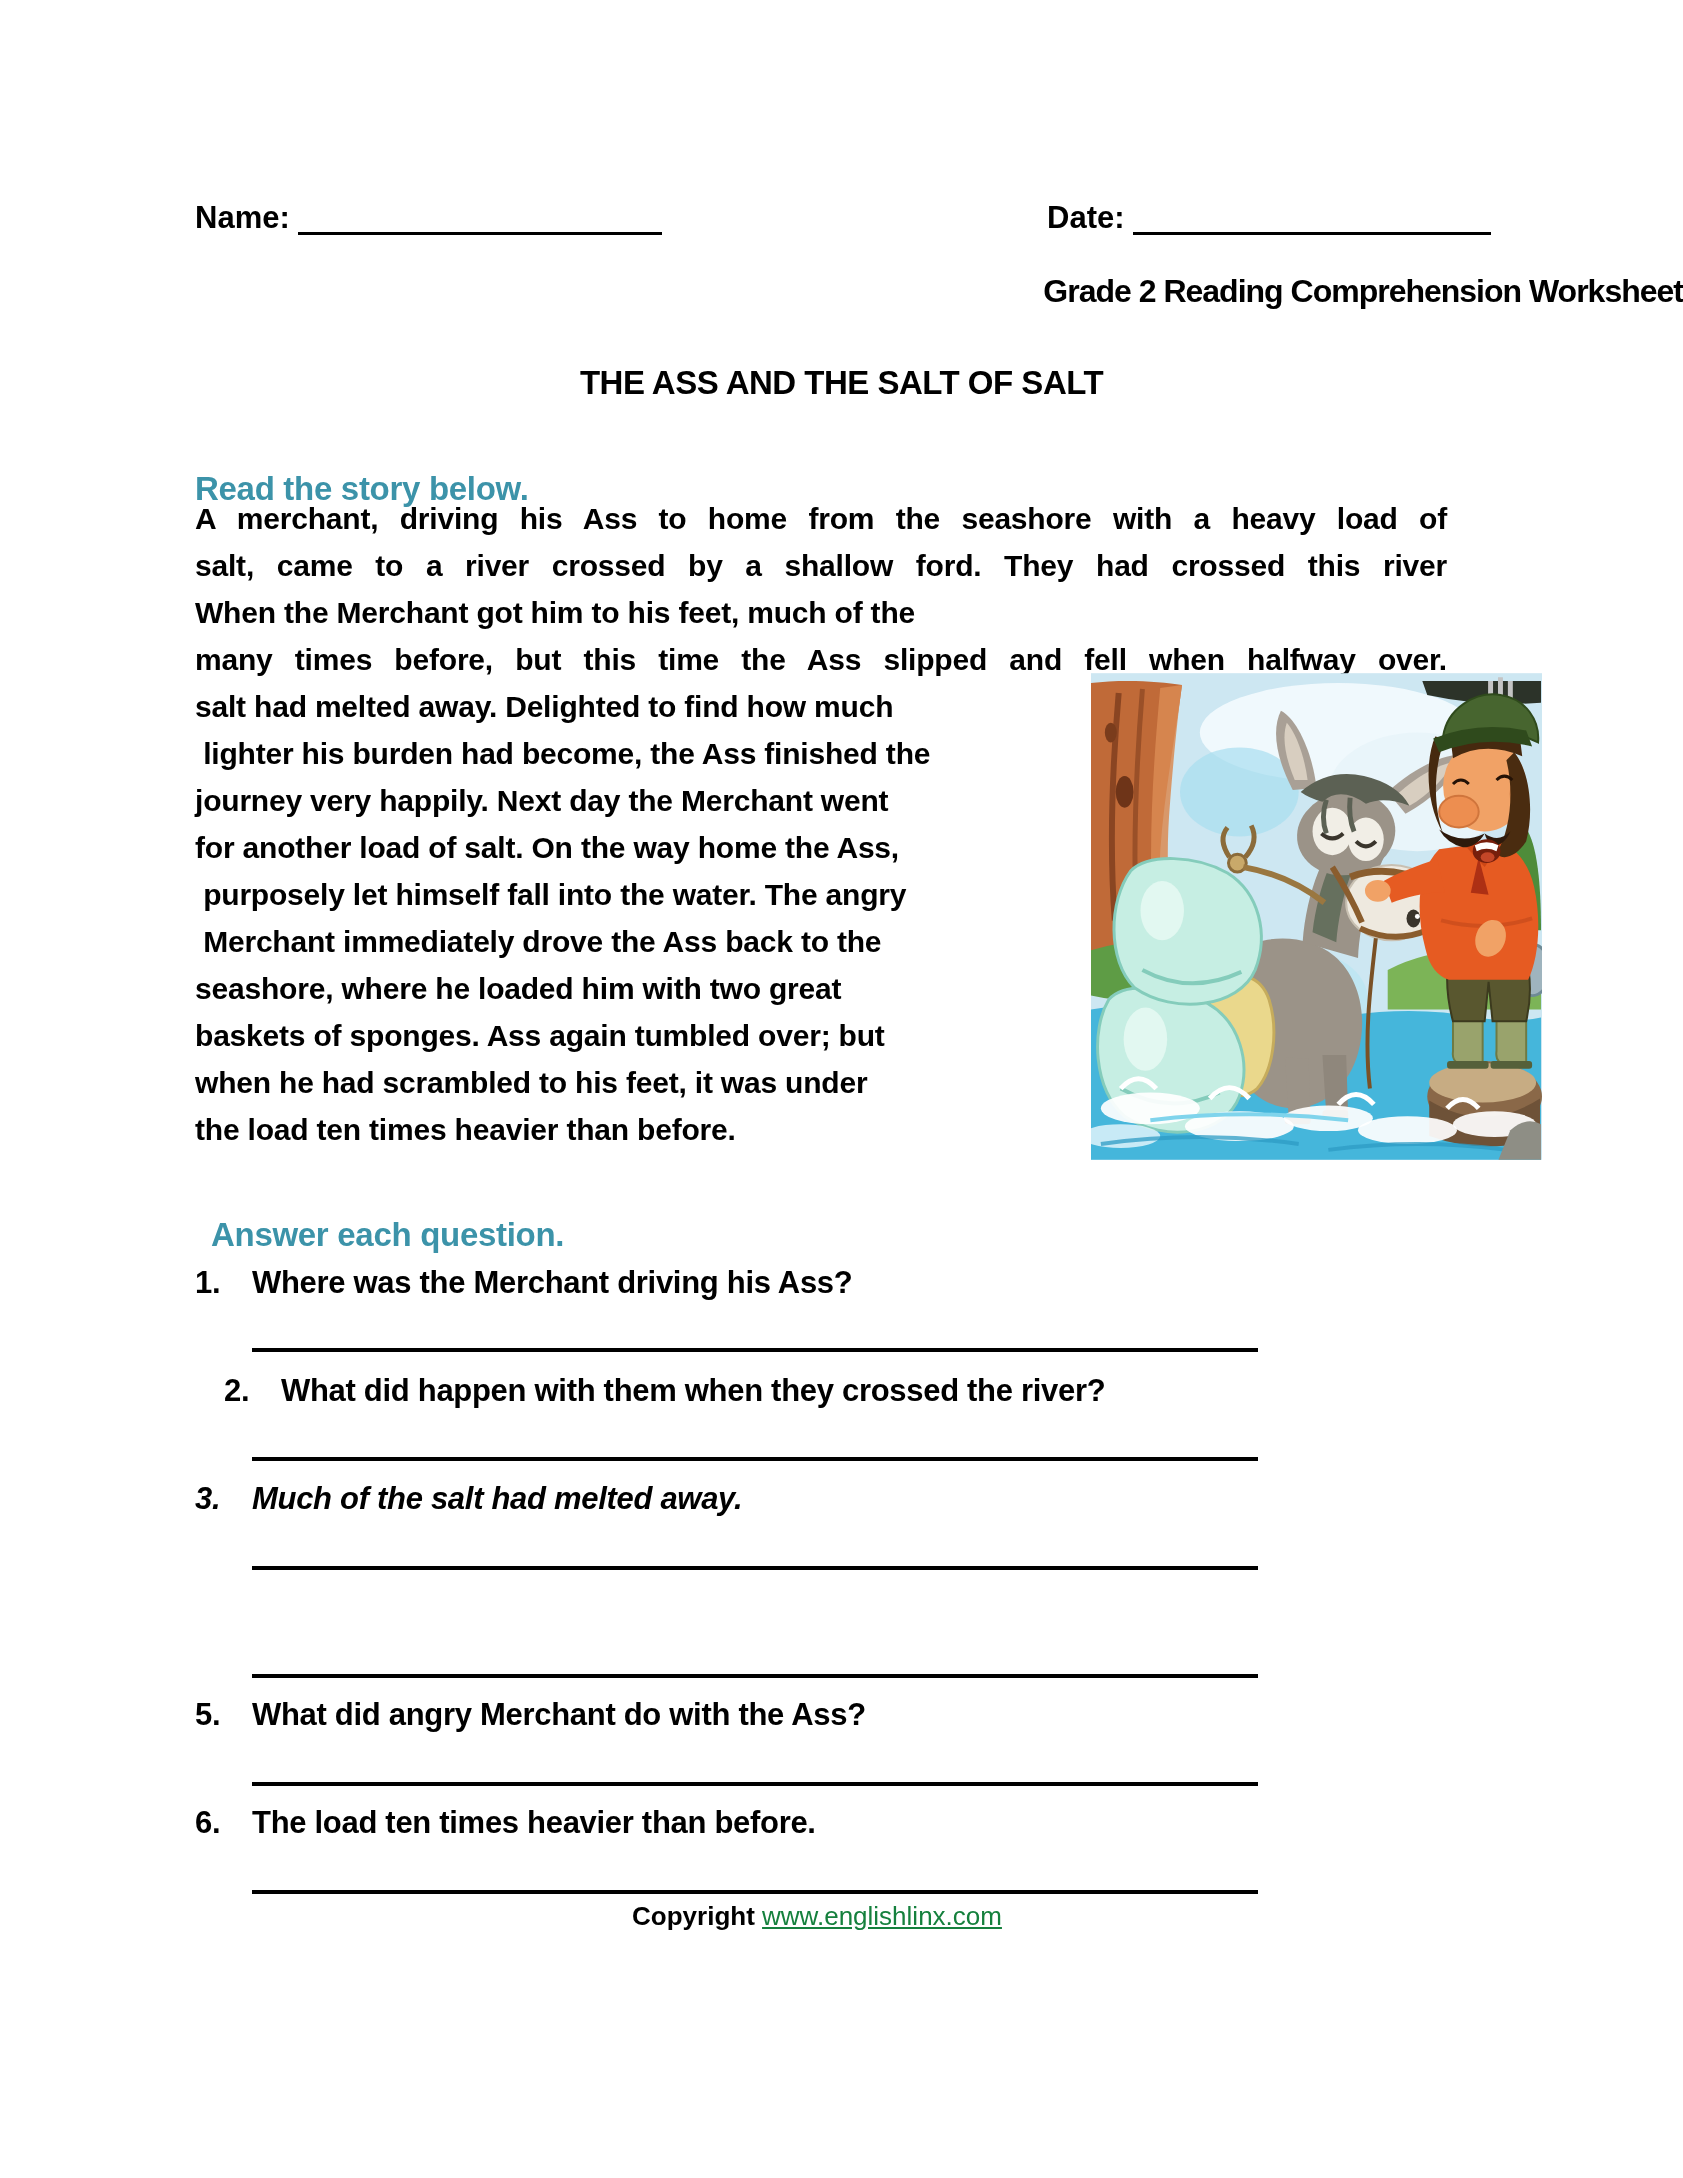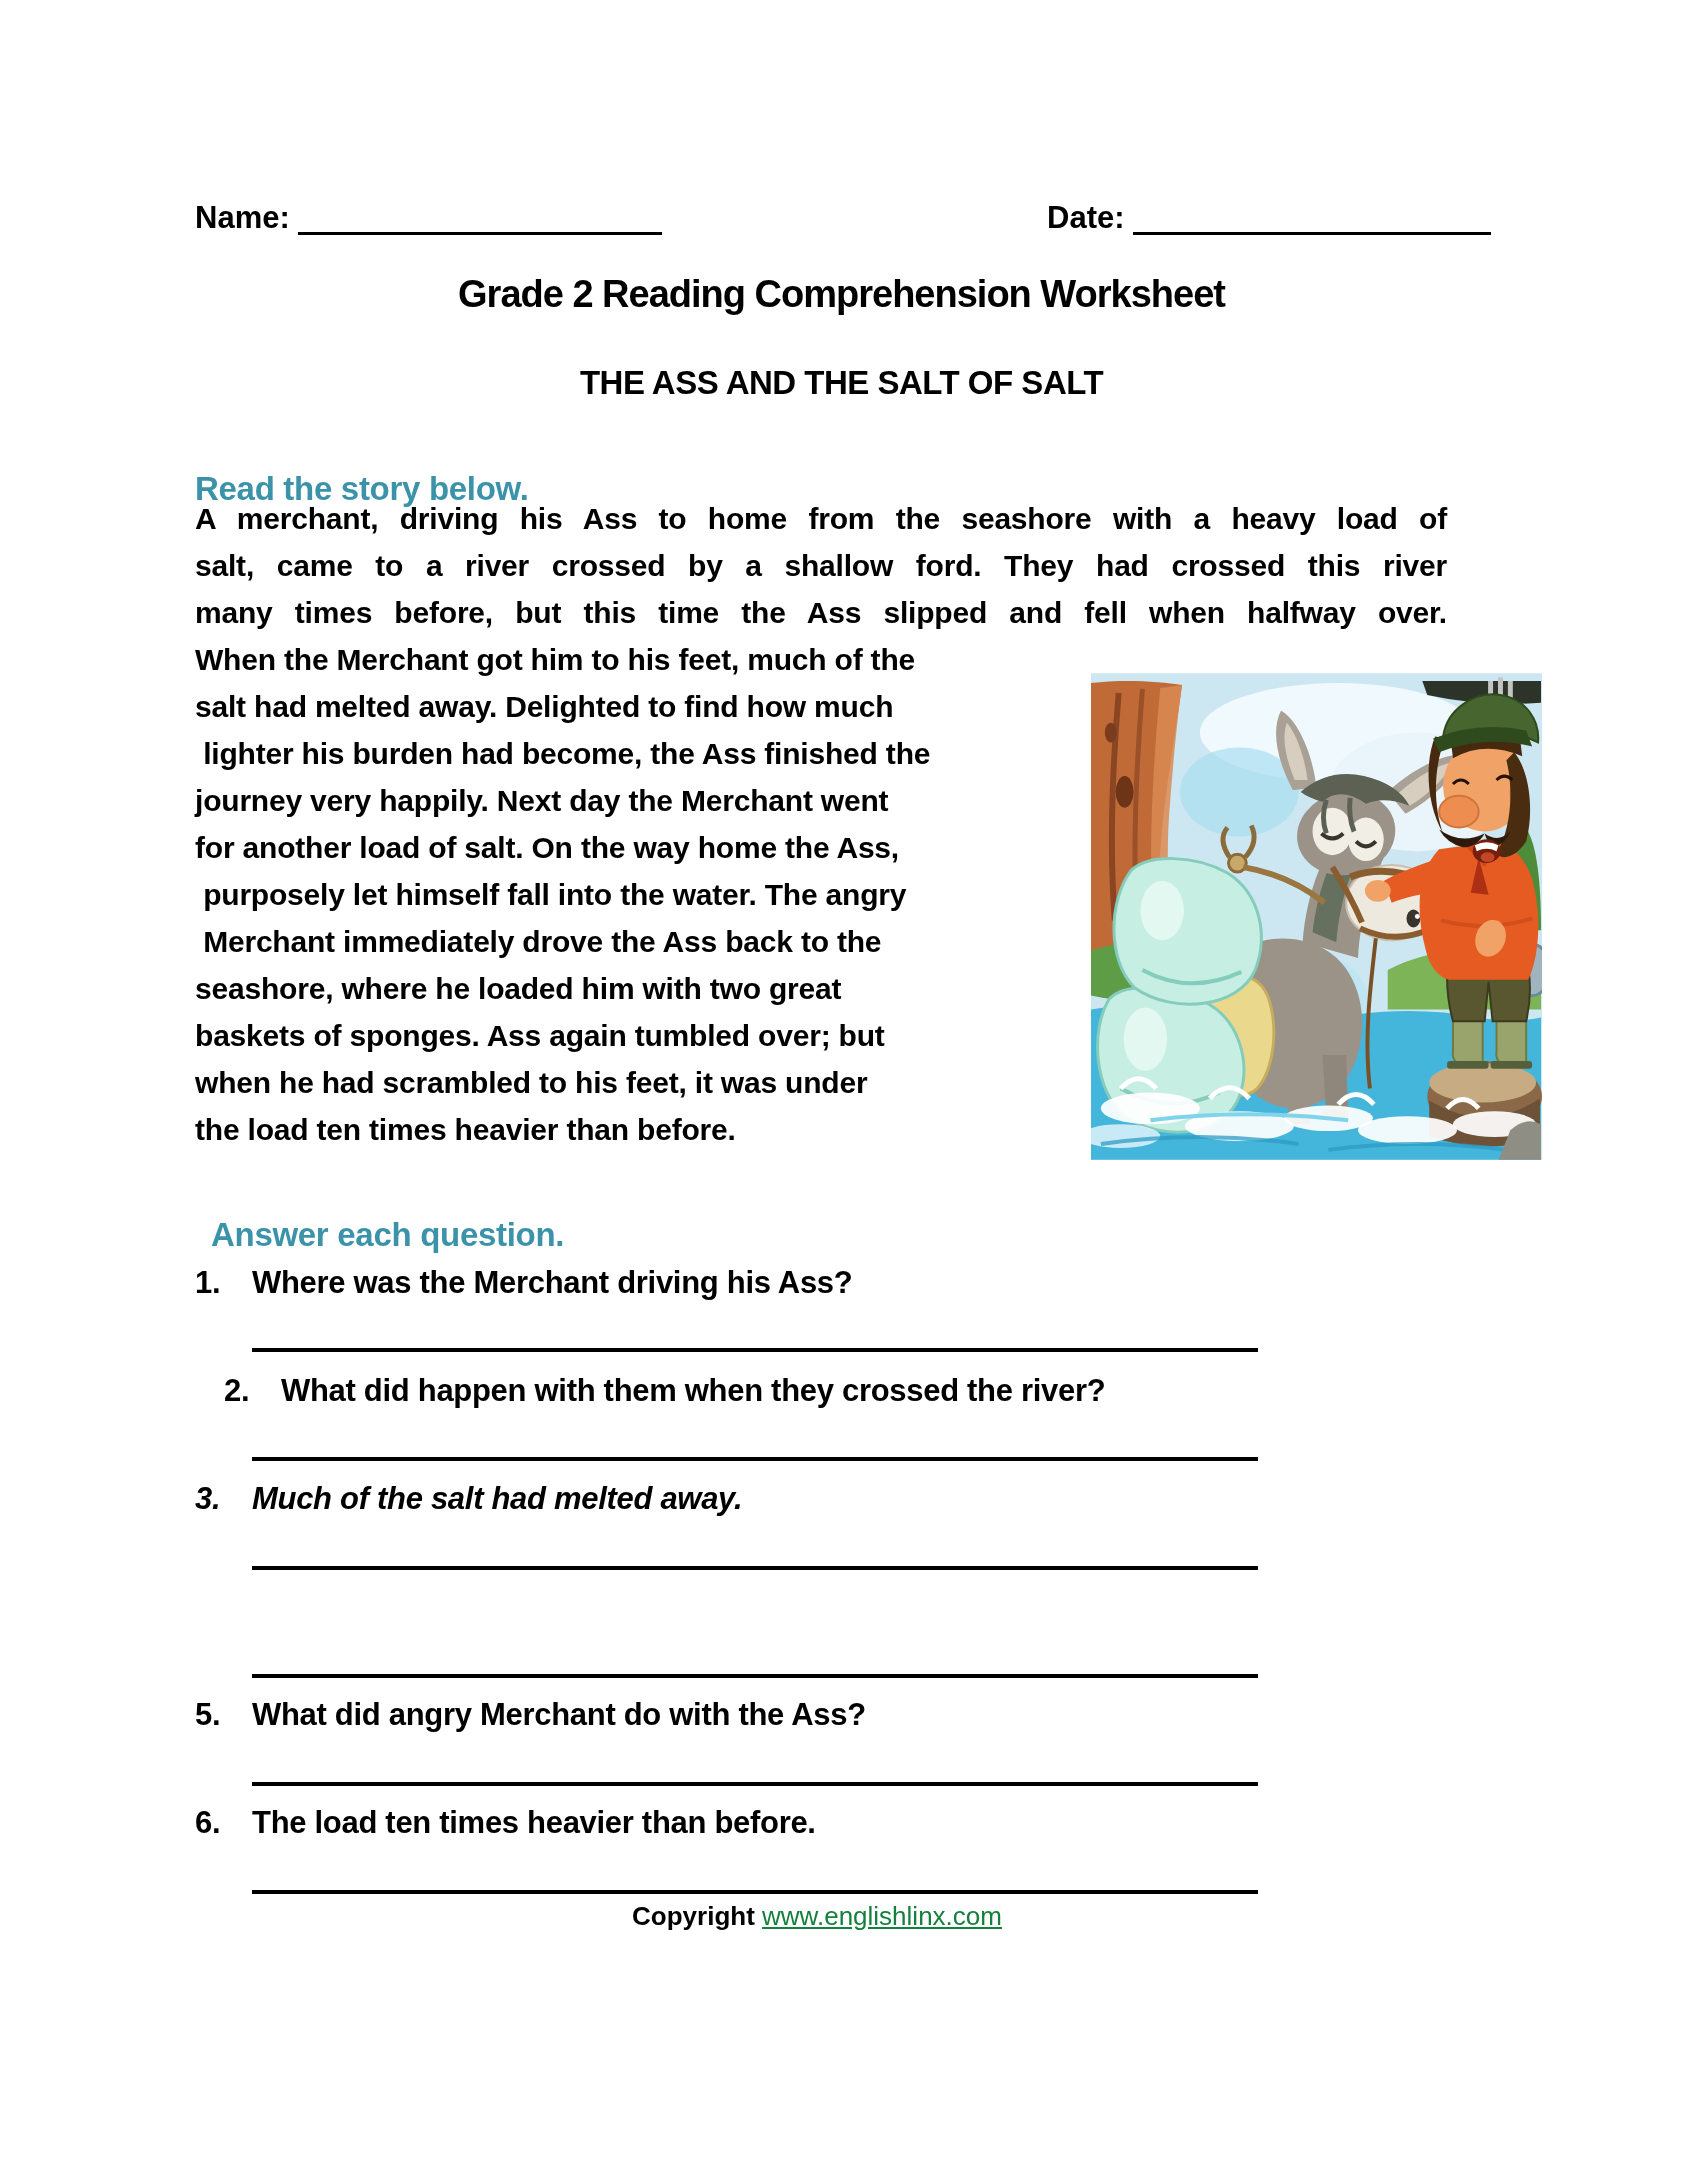--- a/index.html
+++ b/index.html
@@ -19,21 +19,21 @@
   .blank{
     display:inline-block;height:1em;
     border-bottom:3px solid #000;
     vertical-align:-7px;margin-left:8px;
   }
   .blank-name{width:364px;}
   .blank-date{width:358px;}
   
   .title{
     position:absolute;top:273px;left:0;width:1683px;
-    text-align:center;font-size:38px;letter-spacing:-1px;
+    text-align:right;font-size:32px;letter-spacing:-1px;
   }
   .subtitle{
     position:absolute;top:364px;left:0;width:1683px;
     text-align:center;font-size:33px;letter-spacing:-0.5px;
   }
   
   .teal-heading{
     position:absolute;left:195px;
     font-size:33px;letter-spacing:-0.3px;
     color:#3C93A9;
@@ -75,22 +75,22 @@
     <span>Date:</span><span class="blank blank-date"></span>
   </div>
 
   <div class="title">Grade 2 Reading Comprehension Worksheet</div>
   <div class="subtitle">THE ASS AND THE SALT OF SALT</div>
 
   <div class="teal-heading read-heading">Read the story below.</div>
   <div class="story">
     <div class="sl j">A merchant, driving his Ass to home from the seashore with a heavy load of</div>
     <div class="sl j">salt, came to a river crossed by a shallow ford. They had crossed this river</div>
+    <div class="sl">When the Merchant got him to his feet, much of the</div>
     <div class="sl j">many times before, but this time the Ass slipped and fell when halfway over.</div>
-    <div class="sl">When the Merchant got him to his feet, much of the</div>
     <div class="sl">salt had melted away. Delighted to find how much</div>
     <div class="sl"> lighter his burden had become, the Ass finished the</div>
     <div class="sl">journey very happily. Next day the Merchant went</div>
     <div class="sl">for another load of salt. On the way home the Ass,</div>
     <div class="sl"> purposely let himself fall into the water. The angry</div>
     <div class="sl"> Merchant immediately drove the Ass back to the</div>
     <div class="sl">seashore, where he loaded him with two great</div>
     <div class="sl">baskets of sponges. Ass again tumbled over; but</div>
     <div class="sl">when he had scrambled to his feet, it was under</div>
     <div class="sl">the load ten times heavier than before.</div>

